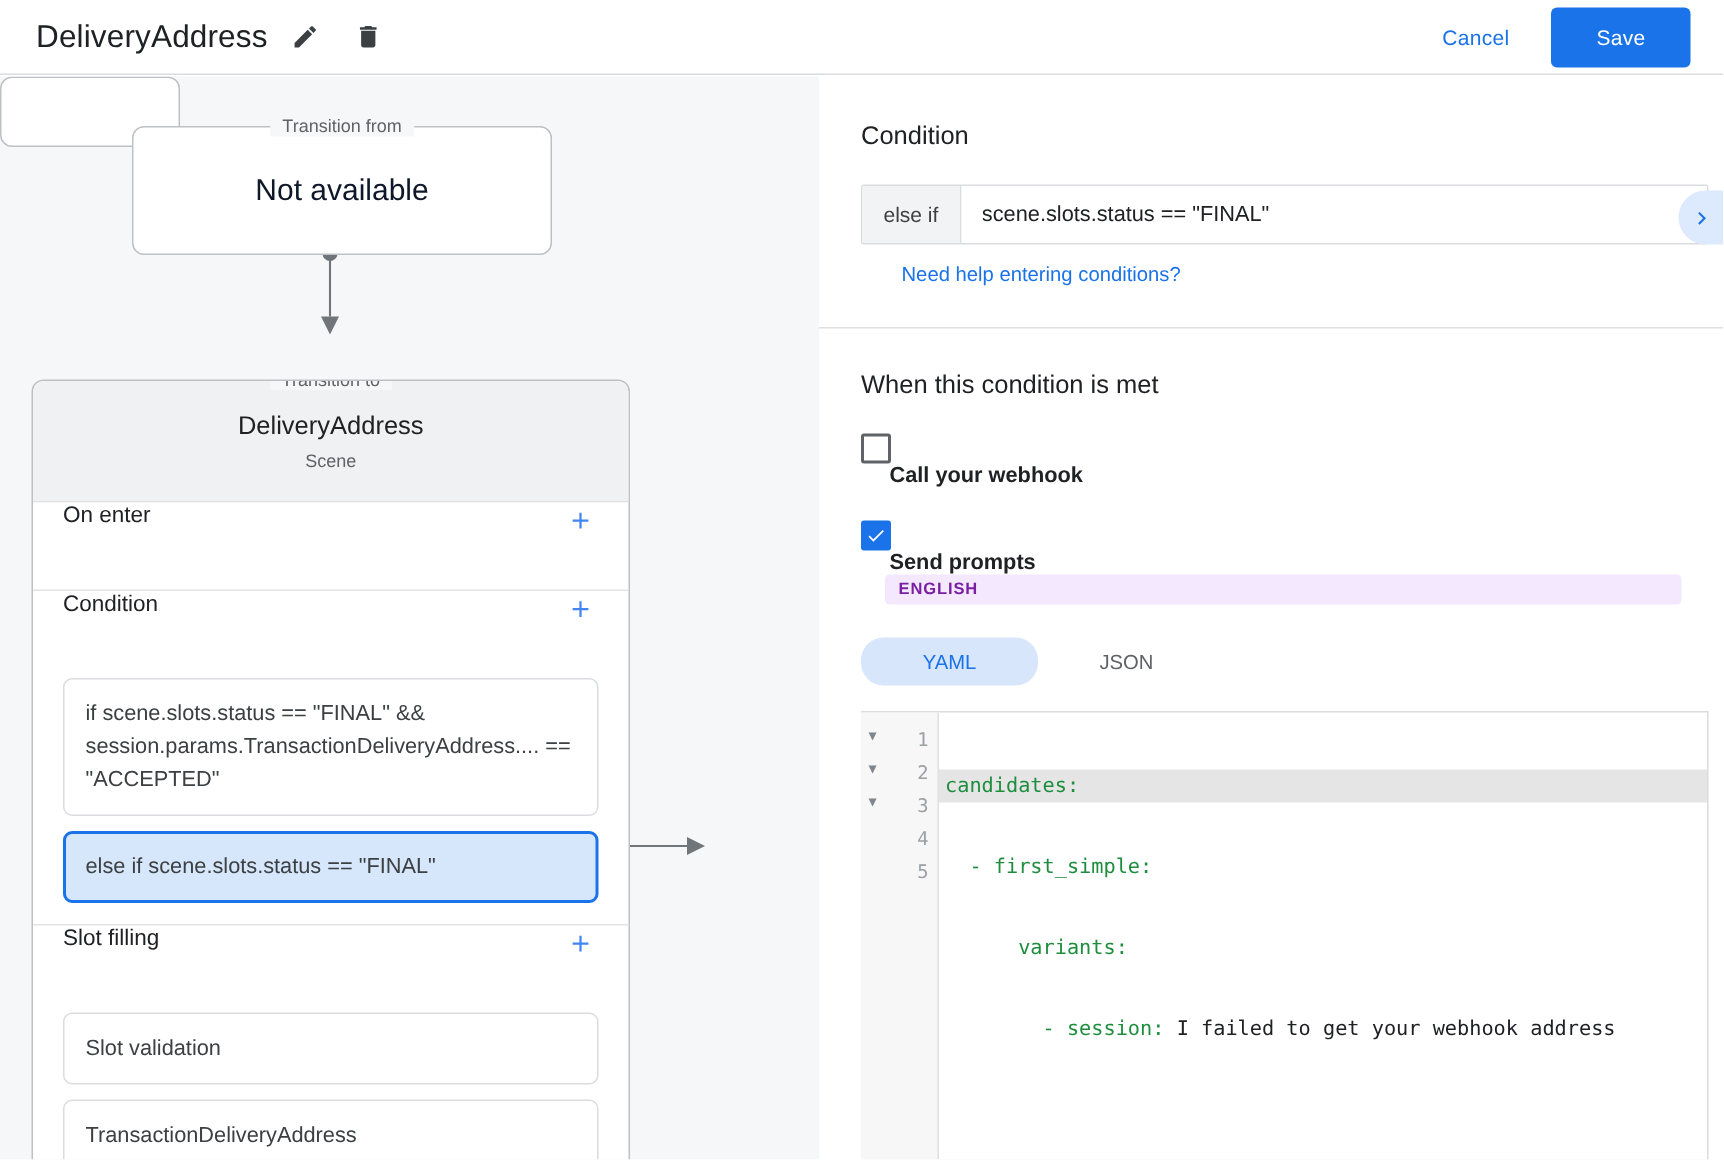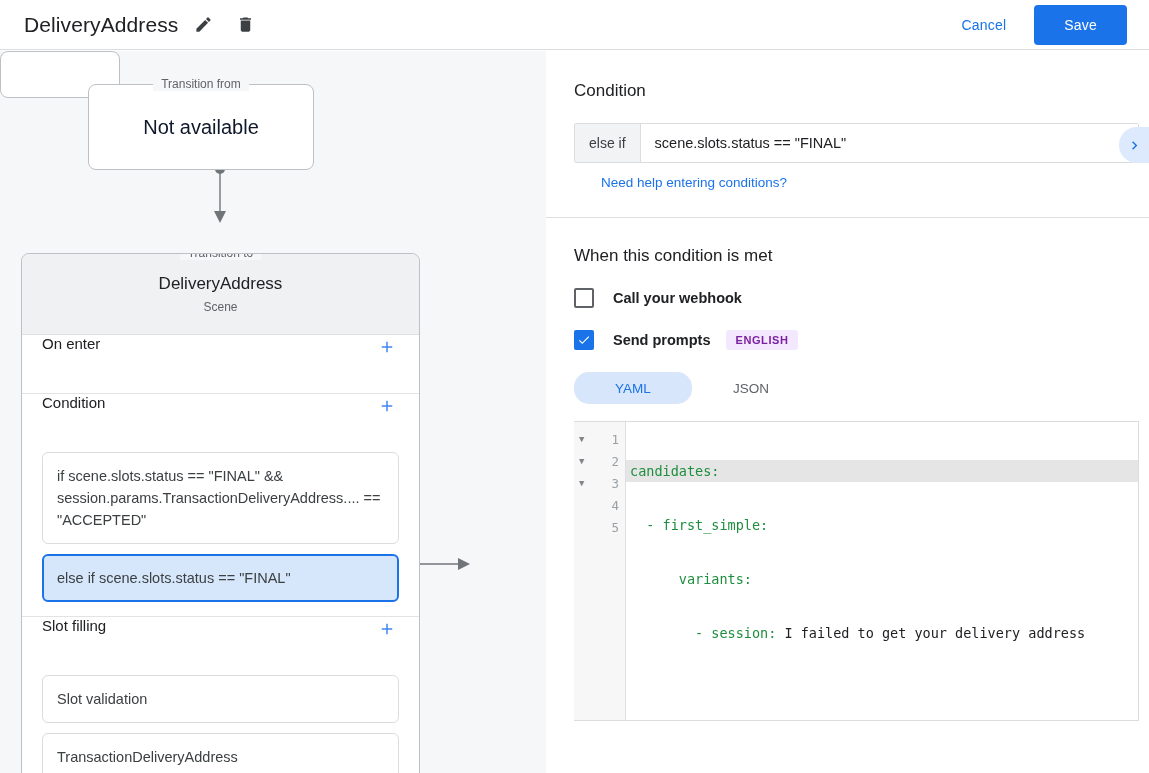--- a/index.html
+++ b/index.html
@@ -58,21 +58,21 @@
     border: 1px solid #bdc1c6; border-radius: 8px;
   }
   .fieldset-legend {
     position: absolute; top: -8px; left: 50%; transform: translateX(-50%);
     background: #f6f7f9; padding: 0 8px;
     font-size: 12px; color: #5f6368; white-space: nowrap;
   }
 
   
   #transition-from {
-    left: 88px; top: 33px; width: 226px; height: 86px;
+    left: 88px; top: 33px; width: 280px; height: 86px;
     display: flex; align-items: center; justify-content: center;
   }
   #transition-from .node-title { font-size: 20px; color: #0f172a; }
 
   
   .connector { position: absolute; left: 0; top: 0; }
 
   
   #transition-to {
     left: 21px; top: 202px; width: 399px; height: 560px;
@@ -142,21 +142,21 @@
     font-size: 14.5px; color: #202124; background: #fff;
     border: none; outline: none;
     font-family: "Liberation Sans", sans-serif;
   }
   .help-link {
     display: inline-block; margin-top: 12px;
     font-size: 13.5px; color: #1a73e8; text-decoration: none; cursor: pointer; margin-left: 27px;
   }
 
   .panel-section.met { padding-top: 28px; }
-  .check-row { display: flex; align-items: center; margin-top: 22px; }
+  .check-row { display: flex; margin-top: 22px; flex-direction: column; }
   .cbox {
     width: 20px; height: 20px; border: 2px solid #5f6368;
     border-radius: 2px; background: #fff; cursor: pointer;
     display: flex; align-items: center; justify-content: center;
     flex: 0 0 auto;
   }
   .cbox.checked { background: #1a73e8; border-color: #1a73e8; }
   .check-label { margin-left: 19px; font-size: 14.5px; font-weight: 700; color: #202124; }
   .lang-badge {
     margin-left: 16px; background: #f3e8fd; color: #7b1fa2;
@@ -369,19 +369,19 @@
               <span>4</span>
             </div>
           <div class="gline">
               <span>5</span>
             </div>
         </div>
         <div class="code">
           <div class="cline hl"><span class="k">candidates:</span><span class="v"></span></div>
           <div class="cline"><span style="display:inline-block;width:2ch"></span><span class="k">- first_simple:</span><span class="v"></span></div>
           <div class="cline"><span style="display:inline-block;width:6ch"></span><span class="k">variants:</span><span class="v"></span></div>
-          <div class="cline"><span style="display:inline-block;width:8ch"></span><span class="k">- session:</span><span class="v"> I failed to get your delivery address</span></div>
+          <div class="cline"><span style="display:inline-block;width:8ch"></span><span class="k">- session:</span><span class="v"> I failed to get your webhook address</span></div>
           <div class="cline"><span class="k"></span></div>
         </div>
       </div>
     </div>
   </div>
 </div>
 
 </body></html>

